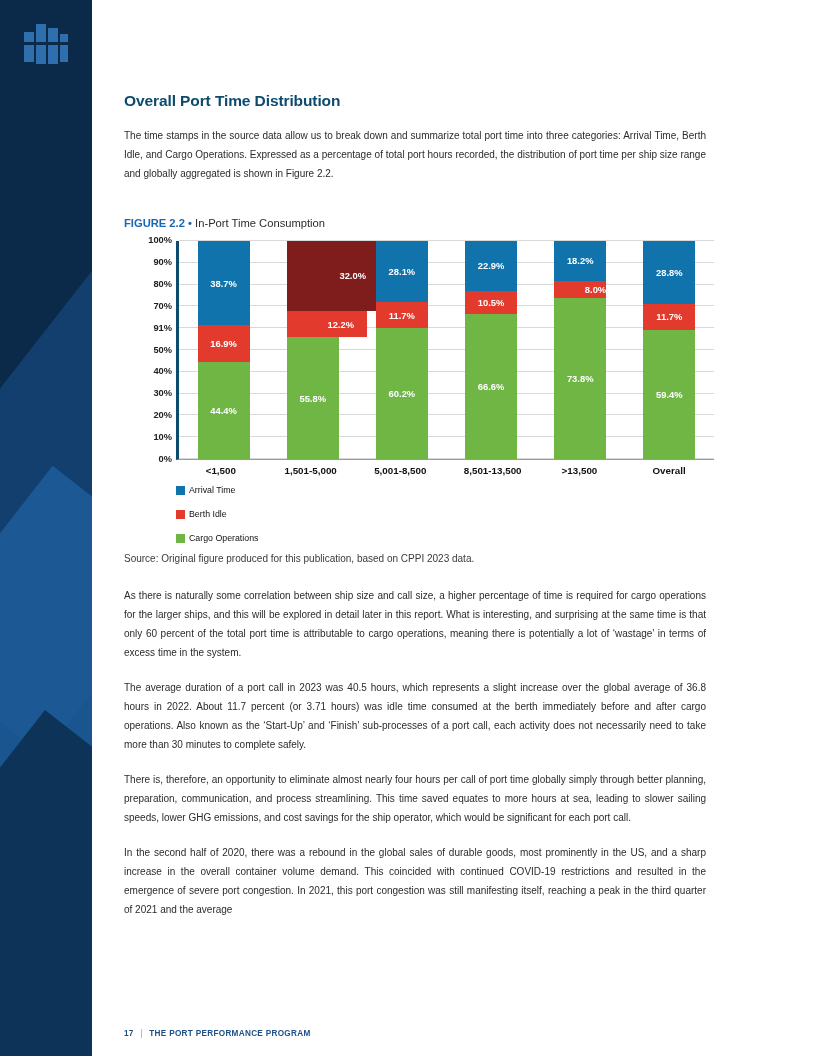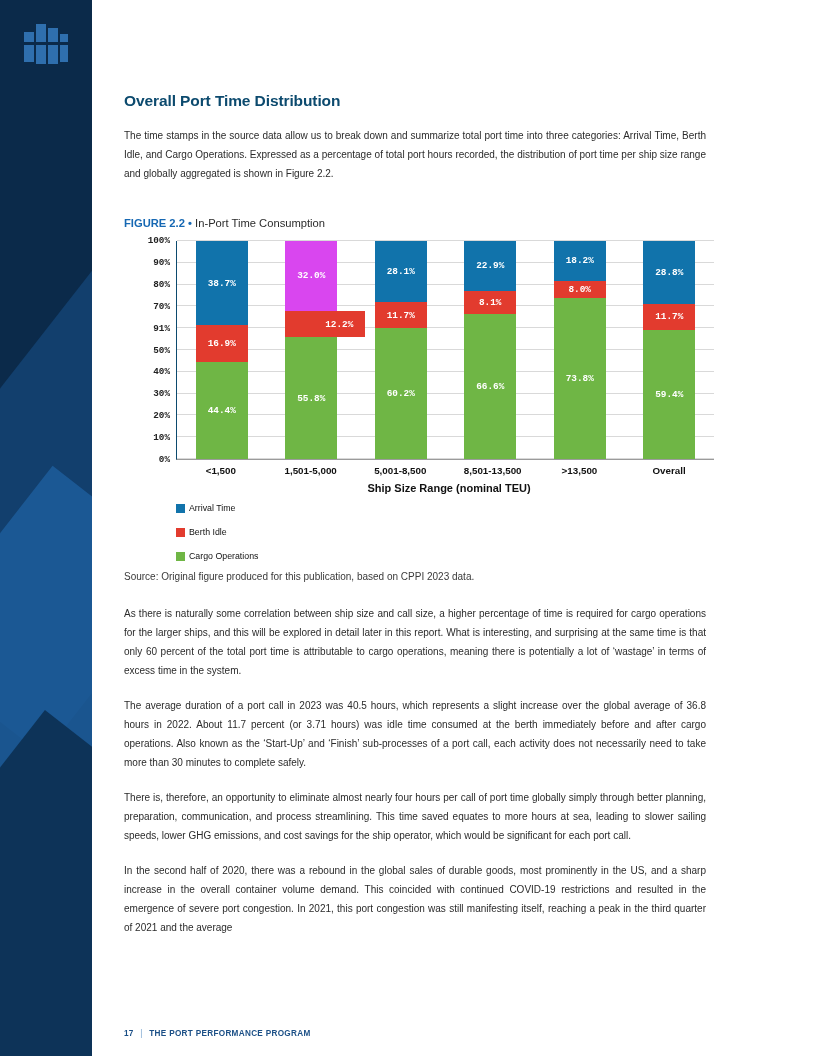--- a/index.html
+++ b/index.html
@@ -102,23 +102,22 @@
   .chart-wrap {
     margin-top: 12px;
     width: 598px;
     position: relative;
   }
   .chart-area {
     position: relative;
     height: 218px;
     margin-left: 52px;
     margin-right: 8px;
-    border-left: 1px solid #0c4a6e;
+    border-left: 3px solid #0c4a6e;
     border-bottom: 1px solid #9b9b9b;
-    font-family: Liberation Mono, monospace;
   }
   .gridline {
     position: absolute;
     left: 0; right: 0;
     height: 1px;
     background: #d9d9d9;
   }
   .ytick {
     position: absolute;
     right: 100%;
@@ -281,21 +280,21 @@
               <span>38.7%</span>
             </div>
             <div class="seg" style="height: 16.9%; background: rgb(226, 59, 46);">
               <span>16.9%</span>
             </div>
             <div class="seg" style="height: 44.4%; background: rgb(111, 182, 69);">
               <span>44.4%</span>
             </div>
           </div>
           <div class="bar-col">
-            <div class="seg" style="height: 32%; background: #d946ef;">
+            <div class="seg" style="height: 32%; background: #7f1d1d; padding-left: 40px;">
               <span>32.0%</span>
             </div>
             <div class="seg" style="height: 12.2%; background: rgb(226, 59, 46); padding-left: 28px;">
               <span>12.2%</span>
             </div>
             <div class="seg" style="height: 55.8%; background: rgb(111, 182, 69);">
               <span>55.8%</span>
             </div>
           </div>
           <div class="bar-col">
@@ -307,31 +306,31 @@
             </div>
             <div class="seg" style="height: 60.2%; background: rgb(111, 182, 69);">
               <span>60.2%</span>
             </div>
           </div>
           <div class="bar-col">
             <div class="seg" style="height: 22.9%; background: rgb(17, 115, 171);">
               <span>22.9%</span>
             </div>
             <div class="seg" style="height: 10.5%; background: rgb(226, 59, 46);">
-              <span>8.1%</span>
+              <span>10.5%</span>
             </div>
             <div class="seg" style="height: 66.6%; background: rgb(111, 182, 69);">
               <span>66.6%</span>
             </div>
           </div>
           <div class="bar-col">
             <div class="seg" style="height: 18.2%; background: rgb(17, 115, 171);">
               <span>18.2%</span>
             </div>
-            <div class="seg" style="height: 8%; background: rgb(226, 59, 46);">
+            <div class="seg" style="height: 8%; background: rgb(226, 59, 46); justify-content: flex-end;">
               <span>8.0%</span>
             </div>
             <div class="seg" style="height: 73.8%; background: rgb(111, 182, 69);">
               <span>73.8%</span>
             </div>
           </div>
           <div class="bar-col">
             <div class="seg" style="height: 28.8%; background: rgb(17, 115, 171);">
               <span>28.8%</span>
             </div>
@@ -345,21 +344,20 @@
         </div>
     </div>
     <div class="x-labels" id="chart-xlabels">
         <div class="x-label">&lt;1,500</div>
         <div class="x-label">1,501-5,000</div>
         <div class="x-label">5,001-8,500</div>
         <div class="x-label">8,501-13,500</div>
         <div class="x-label">&gt;13,500</div>
         <div class="x-label">Overall</div>
       </div>
-    <div class="x-title">Ship Size Range (nominal TEU)</div>
     <div class="legend" id="chart-legend">
         <div class="legend-item">
           <span class="legend-swatch" style="background: rgb(17, 115, 171);"></span>
           <span>Arrival Time</span>
         </div>
         <div class="legend-item">
           <span class="legend-swatch" style="background: rgb(226, 59, 46);"></span>
           <span>Berth Idle</span>
         </div>
         <div class="legend-item">

